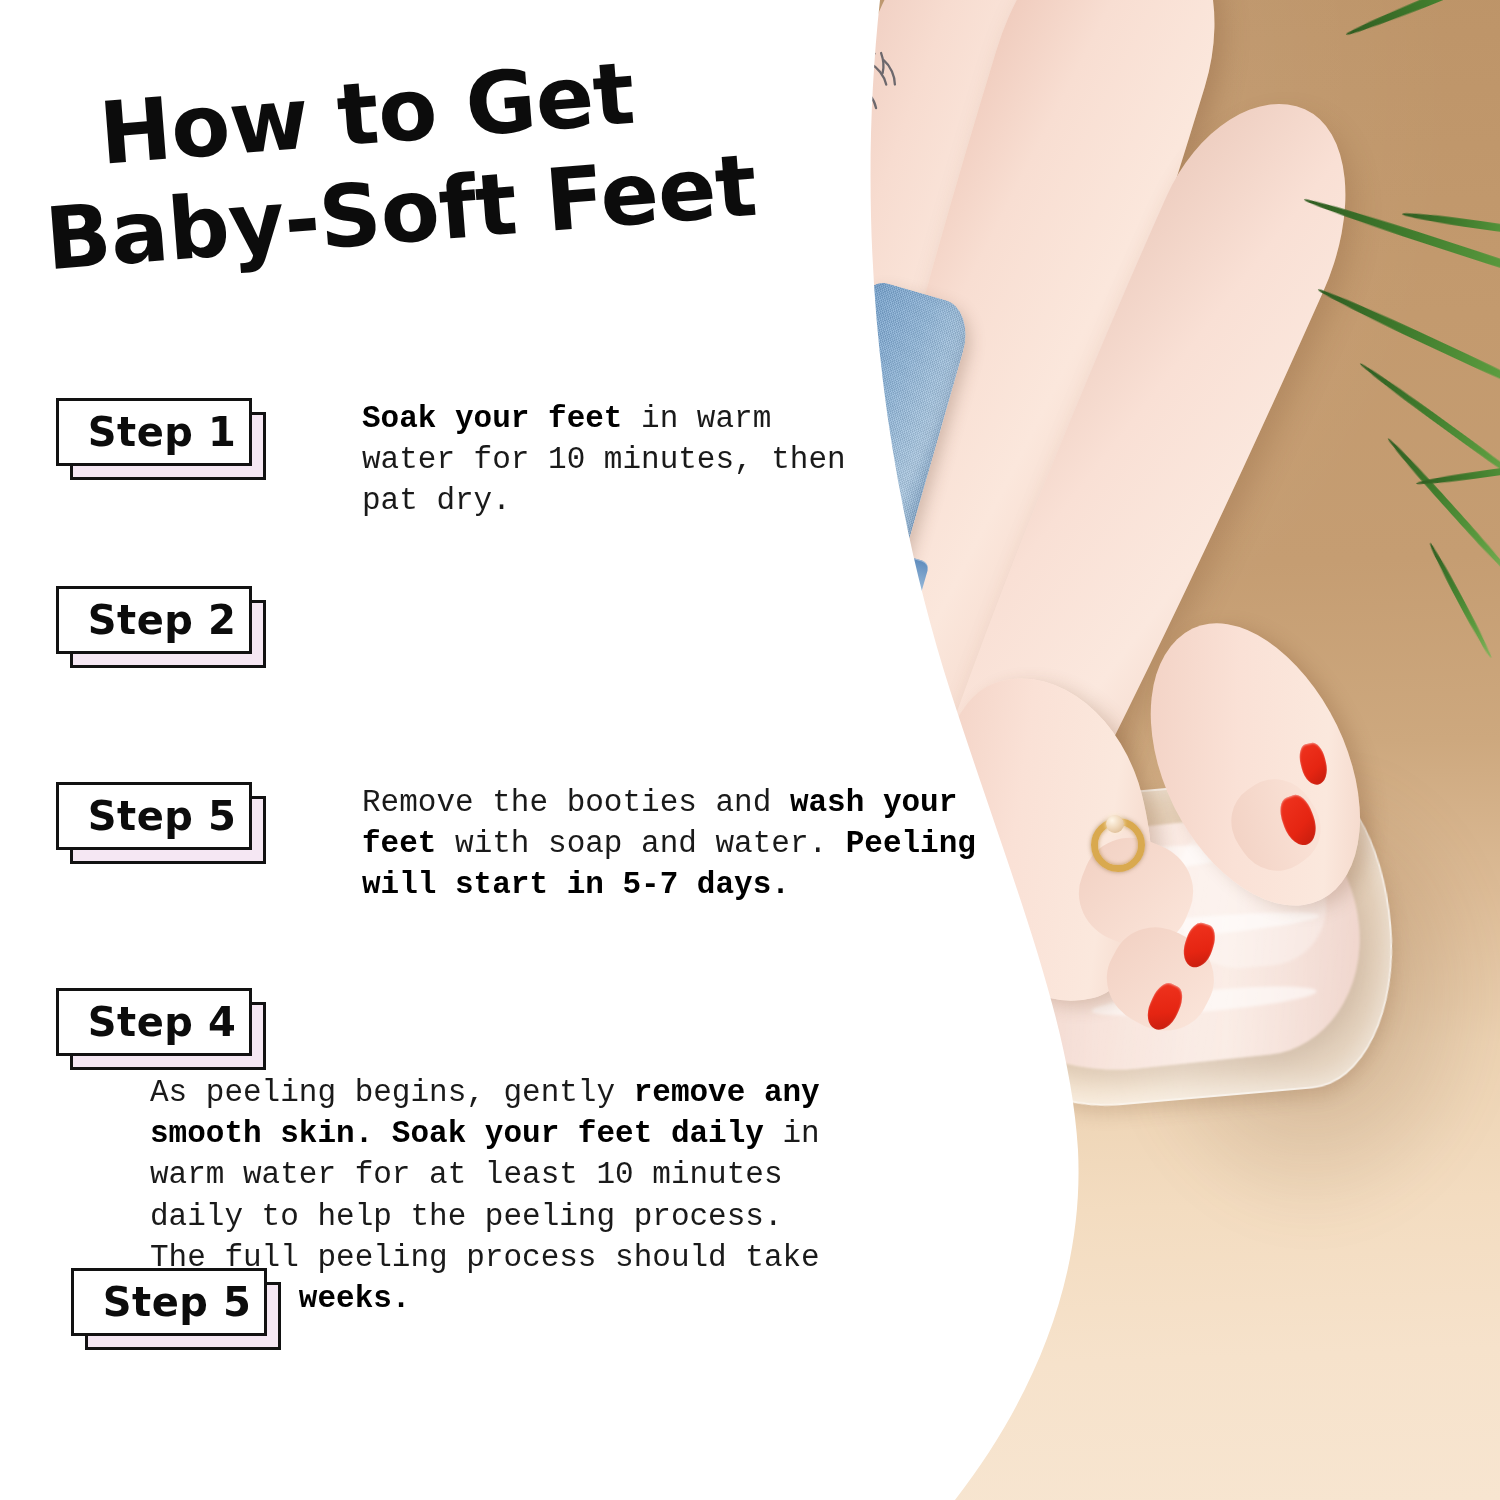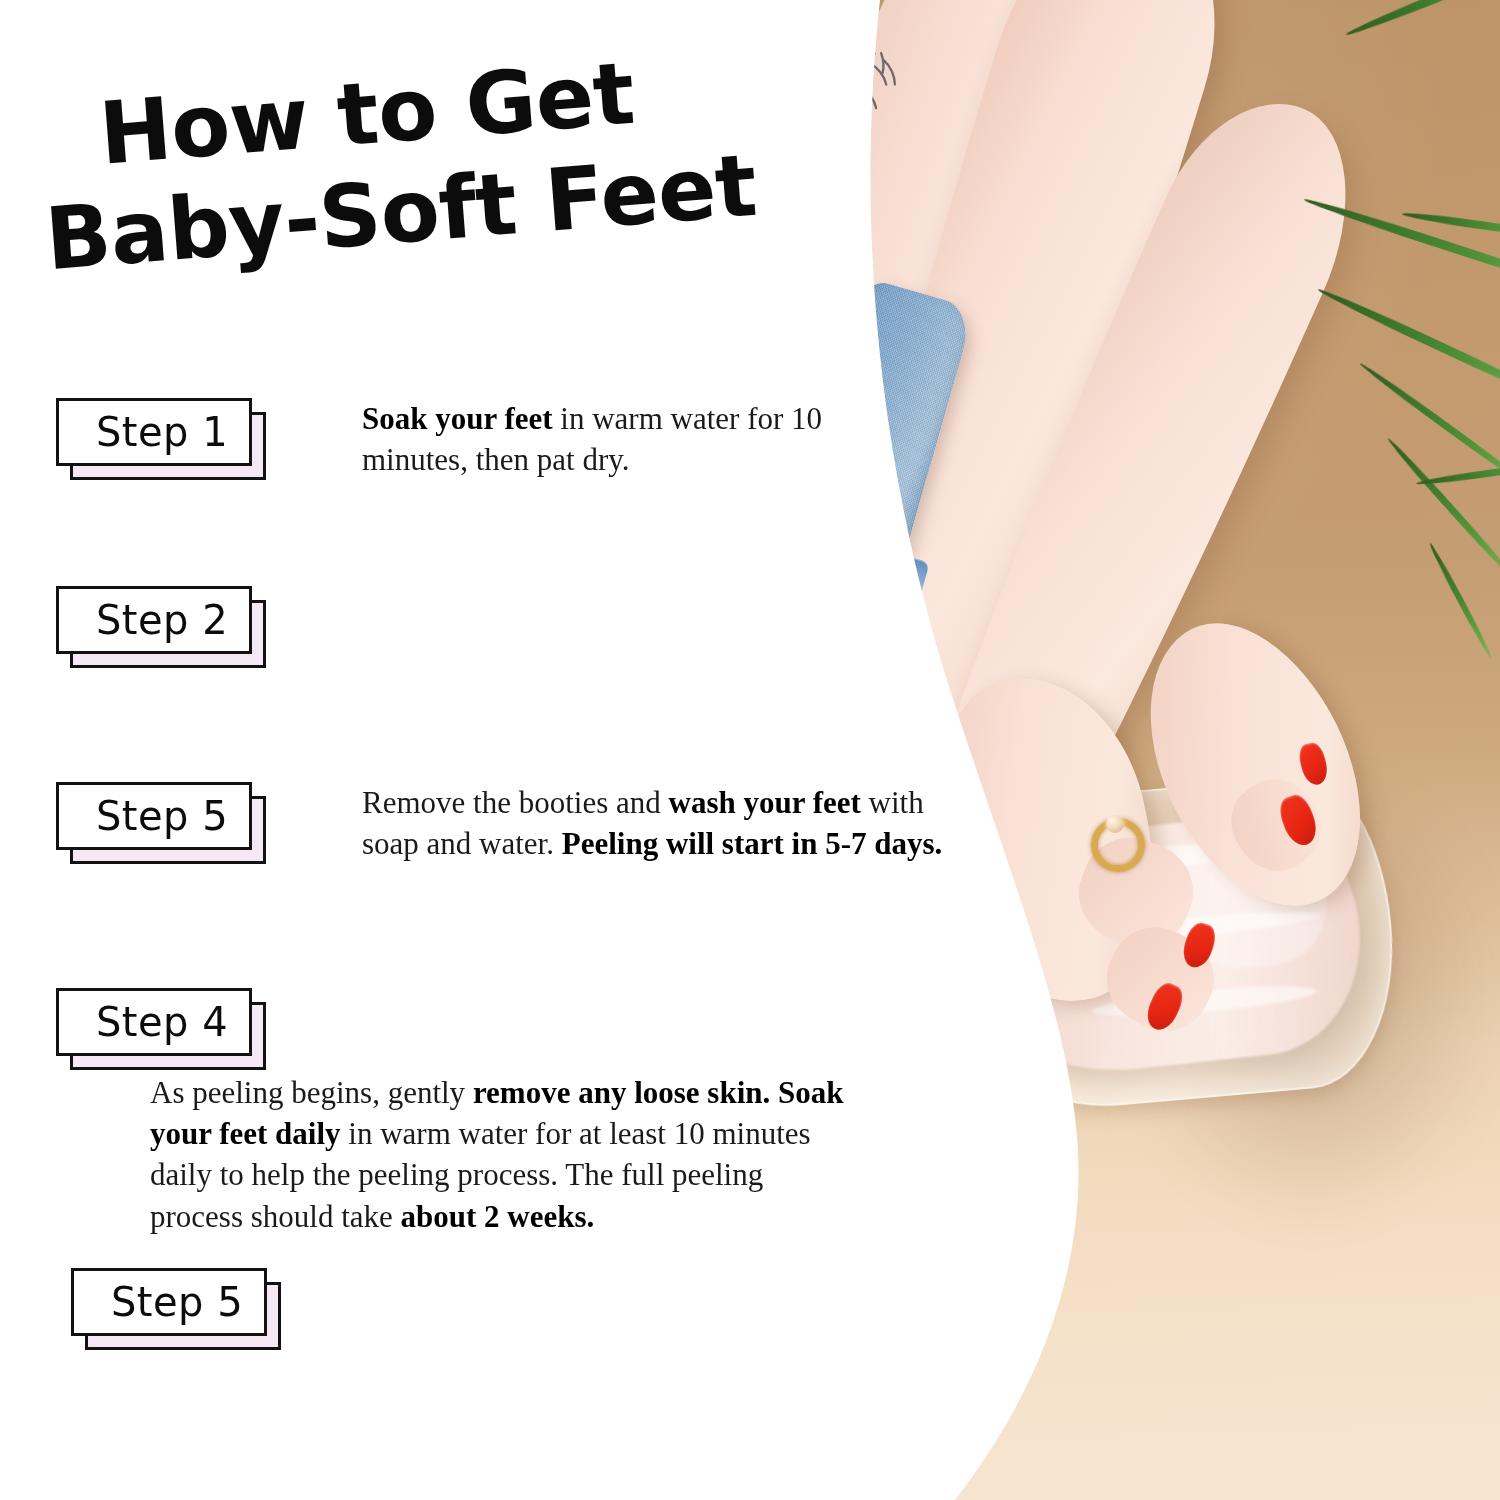--- a/index.html
+++ b/index.html
@@ -301,30 +301,30 @@
     height: 68px;
     background: #ffffff;
     border: 3px solid #121212;
     box-sizing: border-box;
     display: flex;
     align-items: center;
     justify-content: center;
   }
   .badge-label {
     font-family: "DejaVu Sans", sans-serif;
-    font-weight: 400;
+    font-weight: 700;
     font-size: 40px;
     line-height: 1;
     color: #0c0c0c;
     letter-spacing: 0.5px;
     margin-left: 16px;
   }
 
   .step-body {
-    font-family: Liberation Serif, serif;
+    font-family: Liberation Mono, monospace;
     font-size: 31px;
     line-height: 1.33;
     color: #1a1a1a;
     font-weight: 400;
     padding-left: 94px;
     max-width: 700px;
   }
   .step-body b {
     font-weight: 700;
     color: #000;
@@ -449,21 +449,21 @@
       <div class="step-body">Remove the booties and <b>wash your feet</b> with soap and water. <b>Peeling will start in 5-7 days.</b></div>
     </div>
 
     <div class="step-row" id="step-4">
       <div class="badge-wrap">
         <div class="badge-shadow"></div>
         <div class="badge-front">
           <span class="badge-label">Step 4</span>
         </div>
       </div>
-      <div class="step-body">As peeling begins, gently <b>remove any loose skin. Soak your feet daily</b> in warm water for at least 10 minutes daily to help the peeling process. The full peeling process should take <b>about 2 weeks.</b></div>
+      <div class="step-body">As peeling begins, gently <b>remove any smooth skin. Soak your feet daily</b> in warm water for at least 10 minutes daily to help the peeling process. The full peeling process should take <b>about 2 weeks.</b></div>
     </div>
 
     <div class="step-row" id="step-5">
       <div class="badge-wrap">
         <div class="badge-shadow"></div>
         <div class="badge-front">
           <span class="badge-label">Step 5</span>
         </div>
       </div>
     </div>

